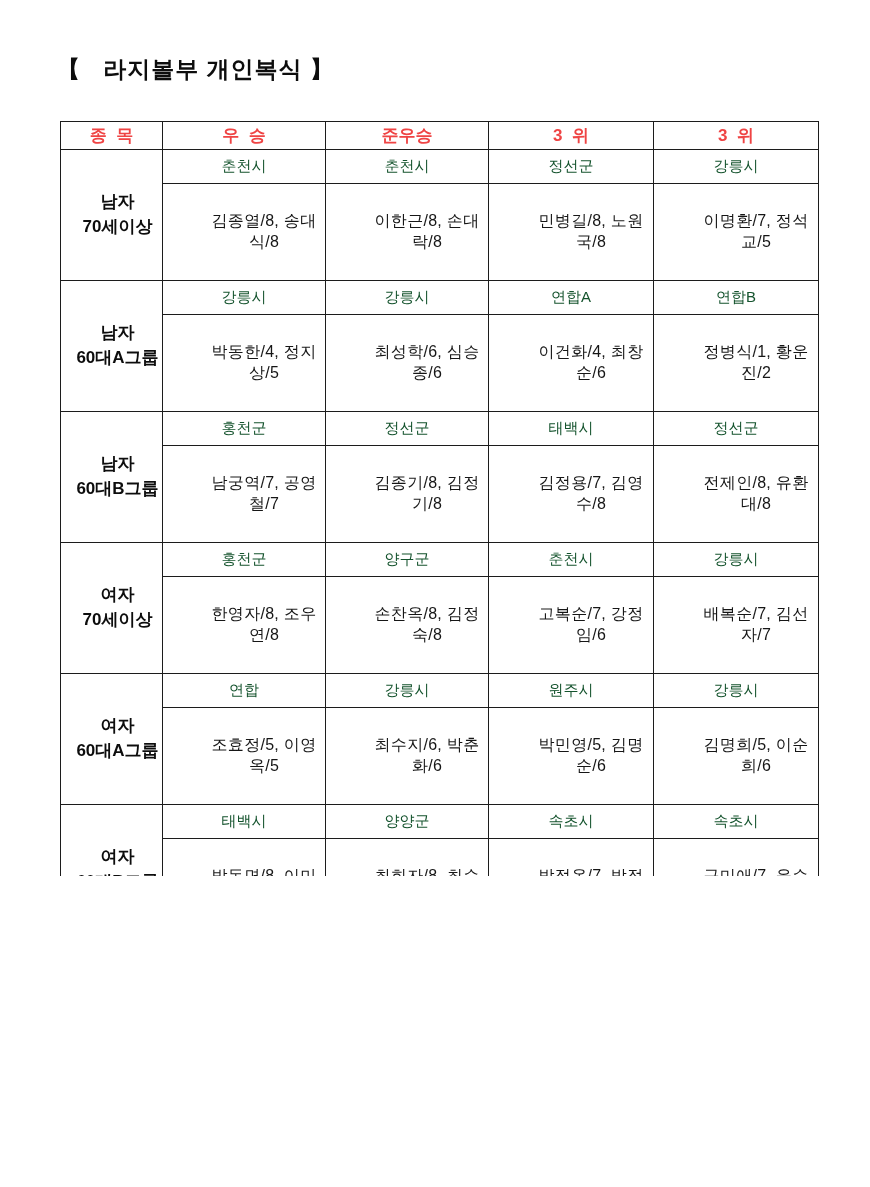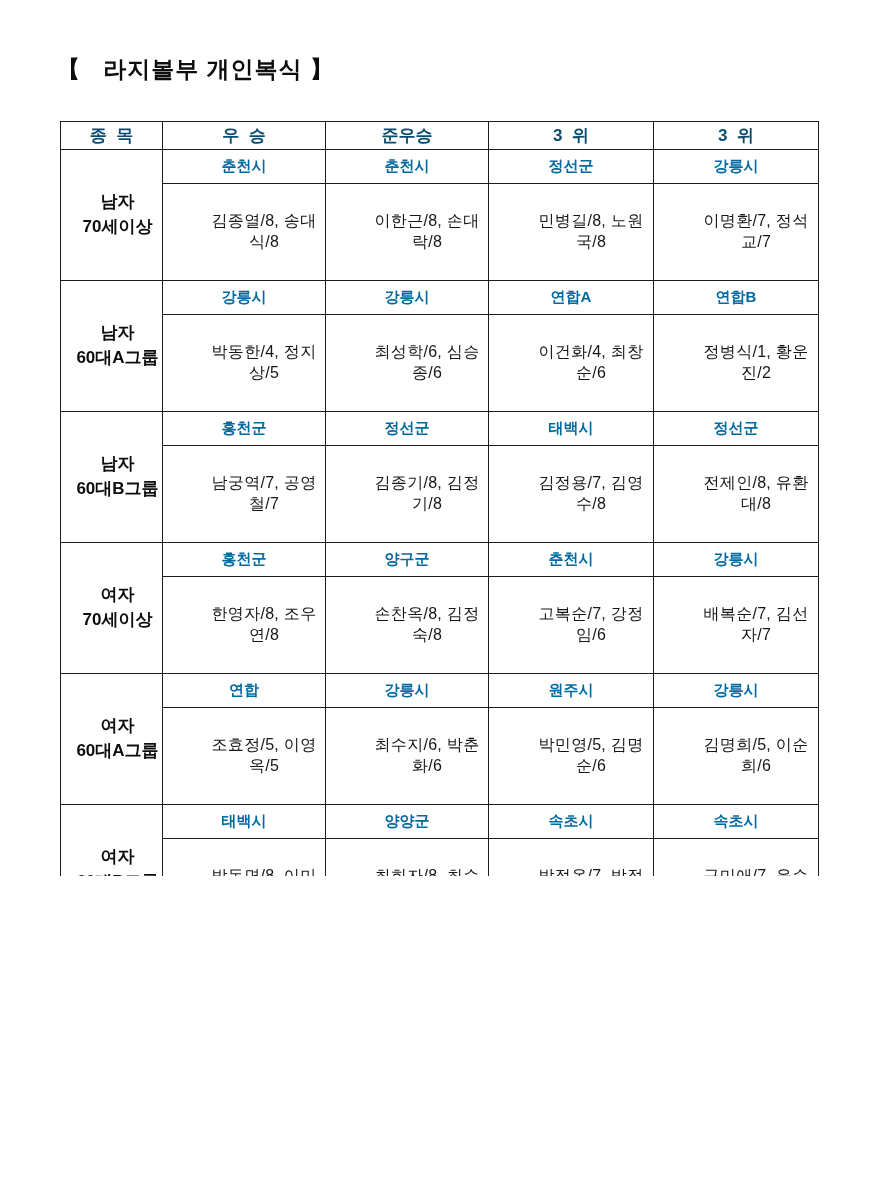--- a/index.html
+++ b/index.html
@@ -43,36 +43,36 @@
     border: 1.5px solid #1c1c1c;
     text-align: center;
     vertical-align: middle;
     overflow: hidden;
   }
   table.results th {
     height: 28px;
     font-size: 17px;
     font-weight: 700;
     white-space: pre;
-    color: #0c4a6e;
+    color: #ef4444;
     margin-left: 16px;
   }
   td.event-cell {
     font-size: 17px;
     font-weight: 700;
     line-height: 1.45;
     color: #0d0d0d;
     padding-left: 12px;
   }
   td.event-cell .ev-line { display: block; }
   td.team-cell {
     height: 34px;
     font-size: 15px;
-    font-weight: 700;
-    color: #0369a1;
+    font-weight: 400;
+    color: #14532d;
   }
   td.players-cell {
     height: 97px;
     font-size: 16px;
     font-weight: 400;
     letter-spacing: 0.3px;
     color: #161616;
     padding-left: 40px;
   }
 </style>
@@ -109,21 +109,21 @@
         </td>
         <td class="team-cell">춘천시</td>
         <td class="team-cell">춘천시</td>
         <td class="team-cell">정선군</td>
         <td class="team-cell">강릉시</td>
       </tr>
       <tr>
         <td class="players-cell">김종열/8, 송대식/8</td>
         <td class="players-cell">이한근/8, 손대락/8</td>
         <td class="players-cell">민병길/8, 노원국/8</td>
-        <td class="players-cell">이명환/7, 정석교/7</td>
+        <td class="players-cell">이명환/7, 정석교/5</td>
       </tr>
 
       <tr>
         <td class="event-cell" rowspan="2">
           <span class="ev-line">남자</span>
           <span class="ev-line">60대A그룹</span>
         </td>
         <td class="team-cell">강릉시</td>
         <td class="team-cell">강릉시</td>
         <td class="team-cell">연합A</td>

